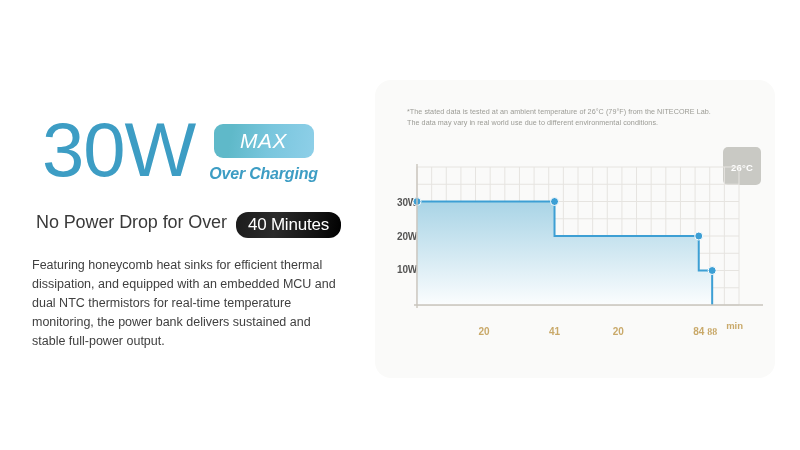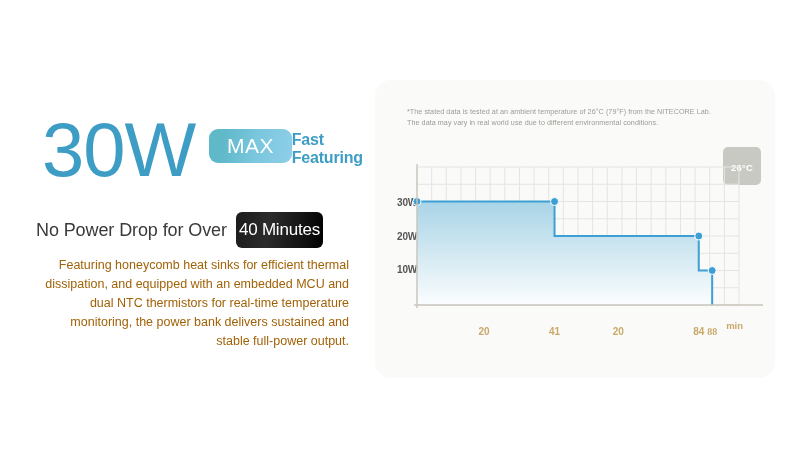--- a/index.html
+++ b/index.html
@@ -19,62 +19,61 @@
     display: flex; align-items: flex-start;
   }
   .wattage {
     font-size: 76px; line-height: 76px;
     font-weight: 300; color: #3d9dc4;
     letter-spacing: -1px;
     font-family: "Liberation Sans", sans-serif;
   }
   .max-block {
     margin-left: 14px; margin-top: 12px;
-    display: flex; flex-direction: row; align-items: center;
+    display: flex; flex-direction: column; align-items: center; font-style: italic;
   }
   .max-badge {
     width: 100px; height: 34px;
     border-radius: 9px;
     background: linear-gradient(100deg, #5fb9c9 0%, #5fb9c9 18%, #79c6dd 55%, #8ecfe8 100%);
     display: flex; align-items: center; justify-content: center;
   }
   .max-badge span {
     color: #ffffff; font-size: 21px; font-weight: 400; letter-spacing: 0.5px;
   }
   .fast-charging {
     margin-top: 7px;
     color: #3d9dc4; font-size: 16px; font-weight: bold;
     letter-spacing: -0.2px;
   }
 
   .subhead-row {
     position: absolute; left: 36px; top: 212px;
-    display: flex; align-items: center;
+    display: flex; 
   }
   .subhead-text {
     font-size: 18px; color: #3a3a3a; font-weight: 400;
     letter-spacing: -0.1px;
   }
   .minutes-badge {
     margin-left: 9px;
-    height: 36px; padding: 0 3px;
-    border-radius: 6px;
+    height: 26px; padding: 0 12px;
+    border-radius: 12px;
     background: linear-gradient(100deg, #1c1c1c 0%, #2b2b2b 38%, #111111 78%, #000000 100%);
     display: flex; align-items: center; justify-content: center;
   }
   .minutes-badge span {
     color: #ffffff; font-size: 17px; font-weight: 400; letter-spacing: -0.2px;
   }
 
   .body-copy {
     position: absolute; left: 32px; top: 256px; width: 305px;
-    text-align: right;
+    text-align: left;
     font-size: 12.5px; line-height: 19px;
-    color: #a16207;
-    margin-left: 12px;
+    color: #404040;
   }
 
   
   .chart-card {
     position: absolute; left: 375px; top: 80px;
     width: 400px; height: 298px;
     background: #fafaf9;
     border-radius: 16px;
   }
 
@@ -127,21 +126,21 @@
 
   <div class="left-panel">
 
     <div class="headline-row">
       <div class="wattage">30W</div>
 
       <div class="max-block">
         <div class="max-badge">
           <span>MAX</span>
         </div>
-        <div class="fast-charging">Fast Featuring</div>
+        <div class="fast-charging">Over Charging</div>
       </div>
     </div>
 
     <div class="subhead-row">
       <div class="subhead-text">No Power Drop for Over</div>
       <div class="minutes-badge">
         <span>40 Minutes</span>
       </div>
     </div>
 

